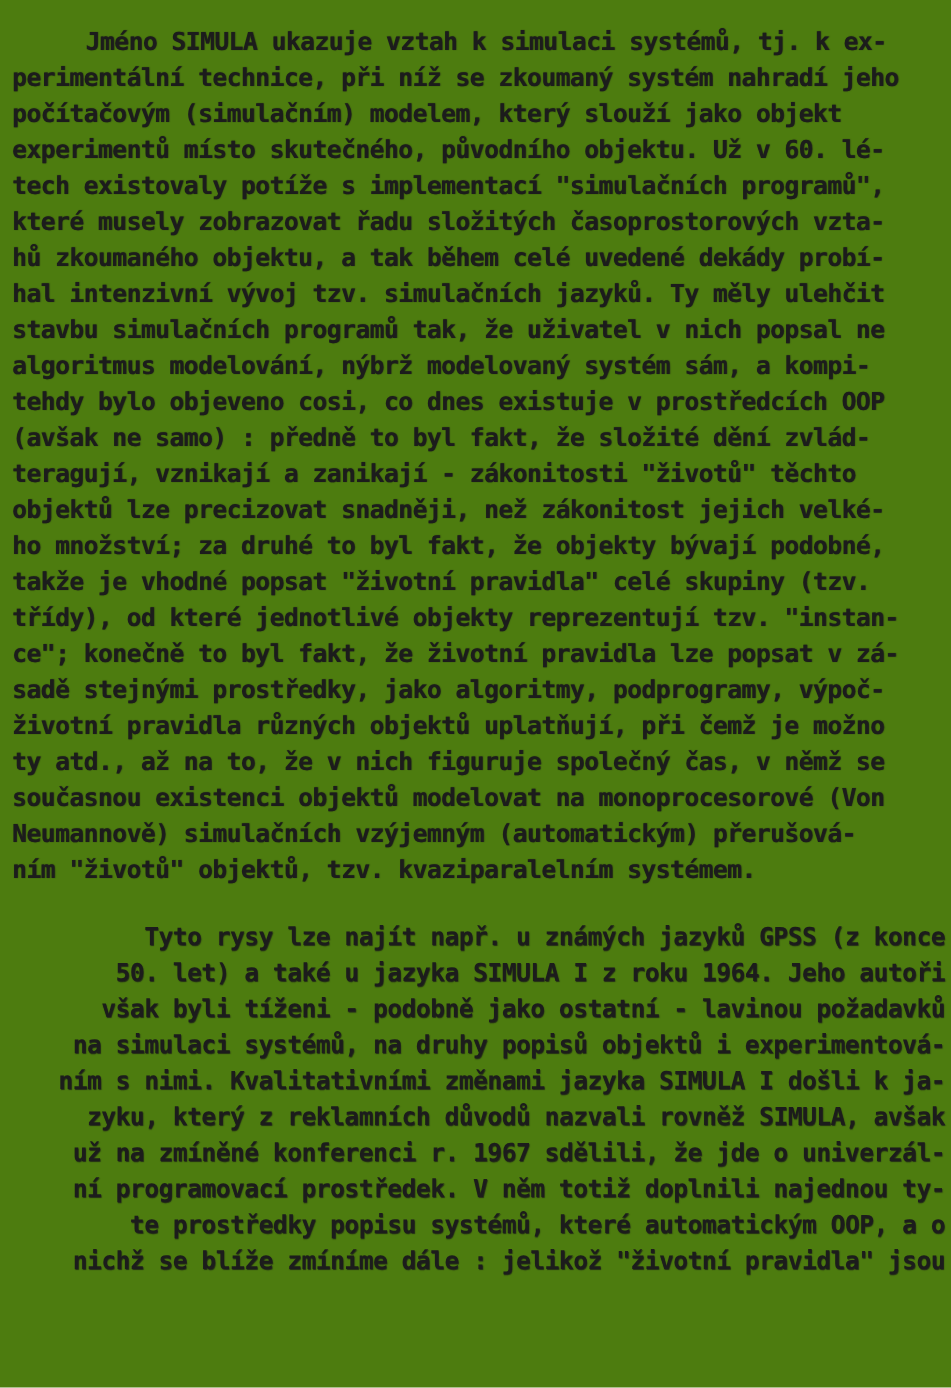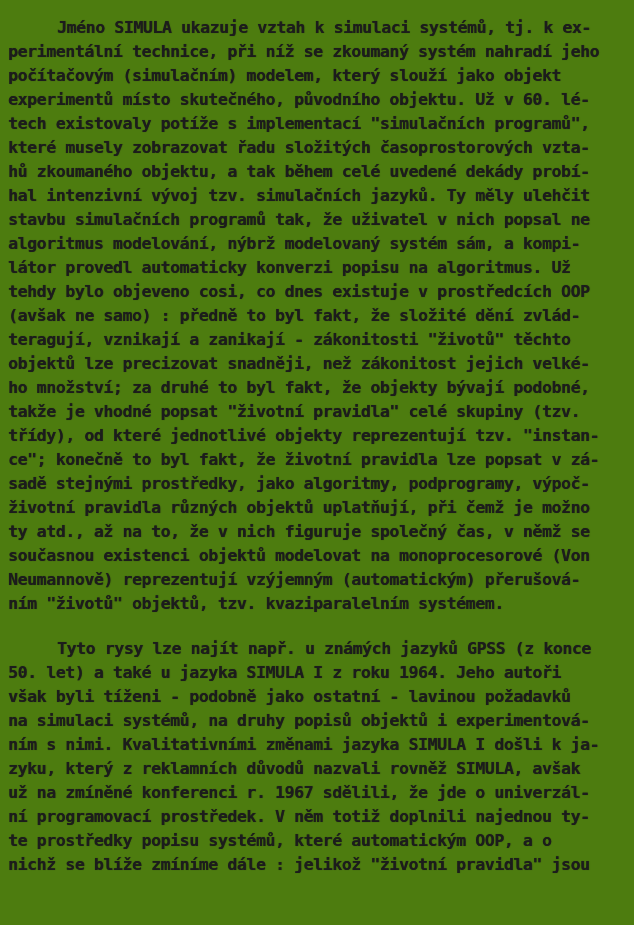--- a/index.html
+++ b/index.html
@@ -19,51 +19,50 @@
     font-weight: 700;
     font-size: 16.5px;
     line-height: 24px;
     color: #1c1c1c;
     text-shadow: 0.4px 0.4px 0.7px rgba(25,25,25,0.8);
     letter-spacing: -0.4px;
   }
   .para { margin: 0; }
   .para .line { white-space: pre; }
   .para .line:first-child { text-indent: 49px; }
-  .para-2 { margin-top: 21px; }
+  .para-2 { margin-top: 21px; text-align: right; }
 </style>
 </head>
 <body>
 
 <div class="page">
   <div class="para para-1">
     <div class="line">Jméno SIMULA ukazuje vztah k simulaci systémů, tj. k ex-</div>
     <div class="line">perimentální technice, při níž se zkoumaný systém nahradí jeho</div>
     <div class="line">počítačovým (simulačním) modelem, který slouží jako objekt</div>
     <div class="line">experimentů místo skutečného, původního objektu. Už v 60. lé-</div>
     <div class="line">tech existovaly potíže s implementací "simulačních programů",</div>
     <div class="line">které musely zobrazovat řadu složitých časoprostorových vzta-</div>
     <div class="line">hů zkoumaného objektu, a tak během celé uvedené dekády probí-</div>
     <div class="line">hal intenzivní vývoj tzv. simulačních jazyků. Ty měly ulehčit</div>
     <div class="line">stavbu simulačních programů tak, že uživatel v nich popsal ne</div>
     <div class="line">algoritmus modelování, nýbrž modelovaný systém sám, a kompi-</div>
-    <div class="line">látor provedl automaticky konverzi popisu na algoritmus. Už</div>
     <div class="line">tehdy bylo objeveno cosi, co dnes existuje v prostředcích OOP</div>
     <div class="line">(avšak ne samo) : předně to byl fakt, že složité dění zvlád-</div>
     <div class="line">teragují, vznikají a zanikají - zákonitosti "životů" těchto</div>
     <div class="line">objektů lze precizovat snadněji, než zákonitost jejich velké-</div>
     <div class="line">ho množství; za druhé to byl fakt, že objekty bývají podobné,</div>
     <div class="line">takže je vhodné popsat "životní pravidla" celé skupiny (tzv.</div>
     <div class="line">třídy), od které jednotlivé objekty reprezentují tzv. "instan-</div>
     <div class="line">ce"; konečně to byl fakt, že životní pravidla lze popsat v zá-</div>
     <div class="line">sadě stejnými prostředky, jako algoritmy, podprogramy, výpoč-</div>
     <div class="line">životní pravidla různých objektů uplatňují, při čemž je možno</div>
     <div class="line">ty atd., až na to, že v nich figuruje společný čas, v němž se</div>
     <div class="line">současnou existenci objektů modelovat na monoprocesorové (Von</div>
-    <div class="line">Neumannově) reprezentují vzýjemným (automatickým) přerušová-</div>
+    <div class="line">Neumannově) simulačních vzýjemným (automatickým) přerušová-</div>
     <div class="line">ním "životů" objektů, tzv. kvaziparalelním systémem.</div>
   </div>
   <div class="para para-2">
     <div class="line">Tyto rysy lze najít např. u známých jazyků GPSS (z konce</div>
     <div class="line">50. let) a také u jazyka SIMULA I z roku 1964. Jeho autoři</div>
     <div class="line">však byli tíženi - podobně jako ostatní - lavinou požadavků</div>
     <div class="line">na simulaci systémů, na druhy popisů objektů i experimentová-</div>
     <div class="line">ním s nimi. Kvalitativními změnami jazyka SIMULA I došli k ja-</div>
     <div class="line">zyku, který z reklamních důvodů nazvali rovněž SIMULA, avšak</div>
     <div class="line">už na zmíněné konferenci r. 1967 sdělili, že jde o univerzál-</div>

